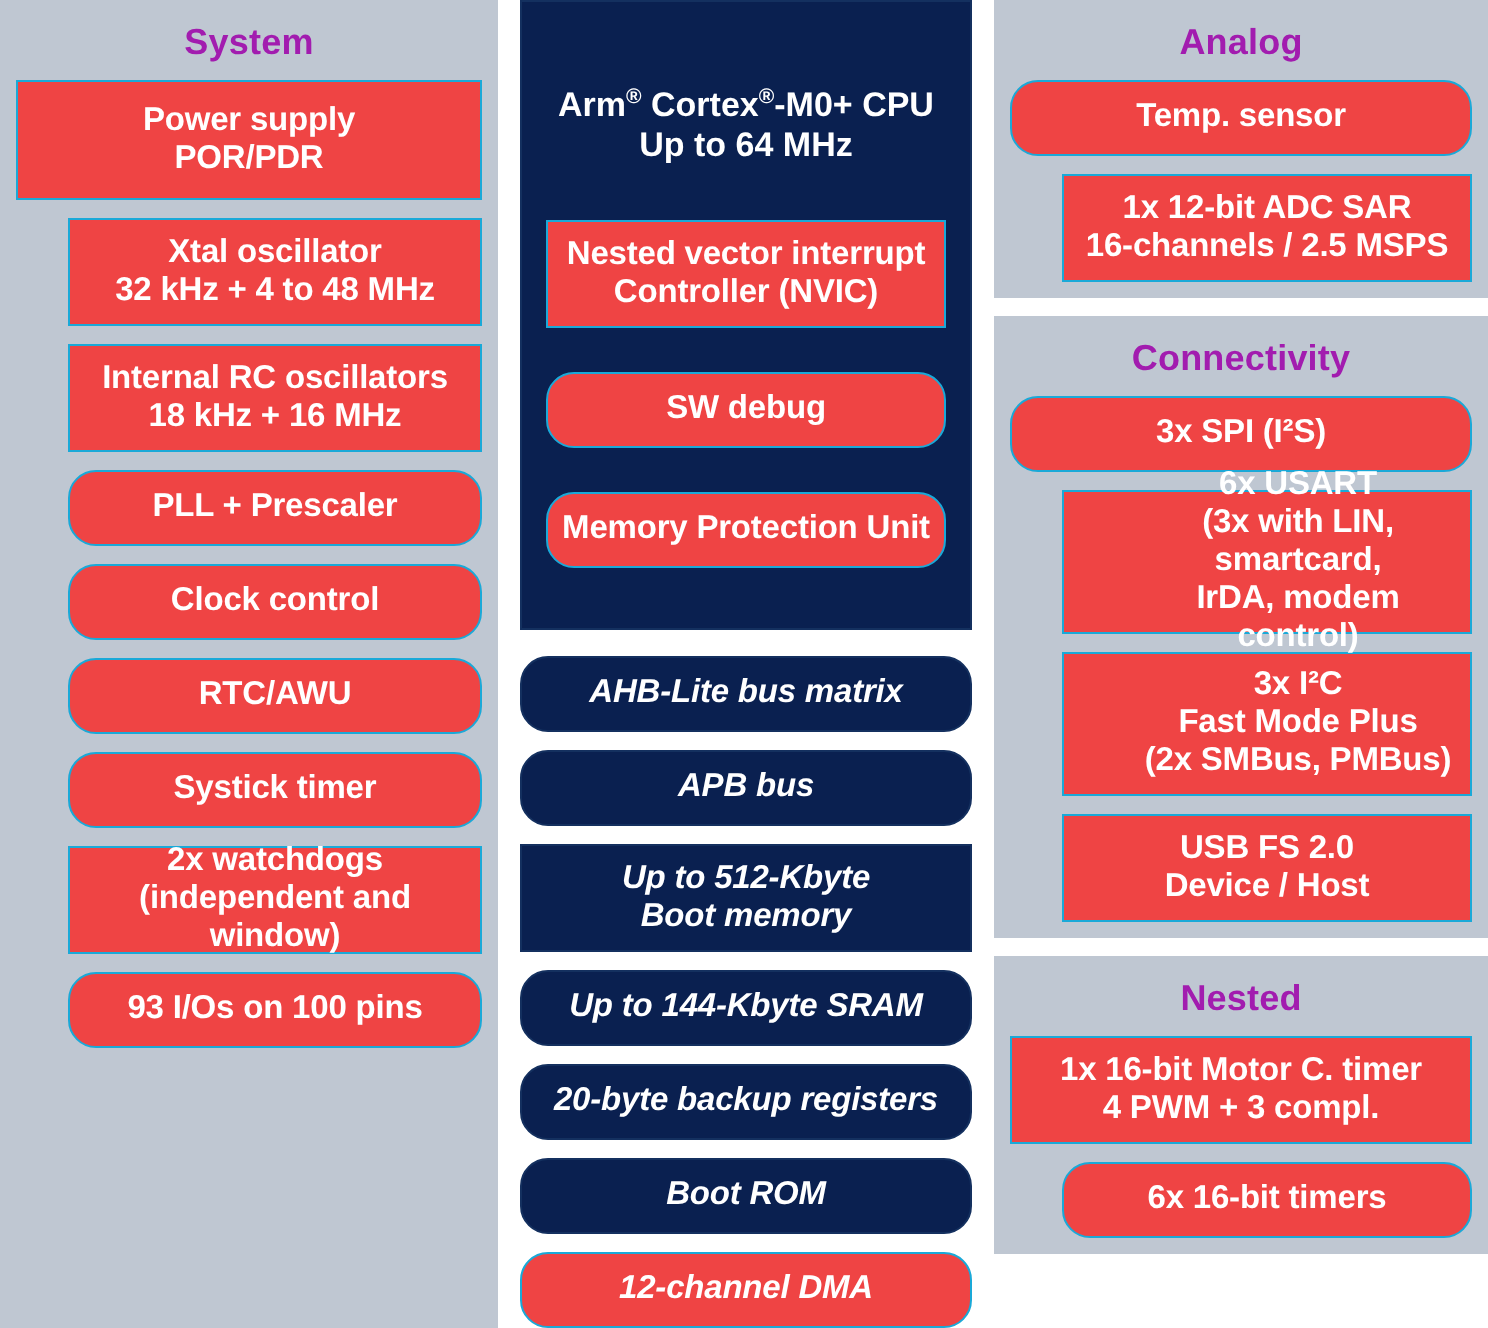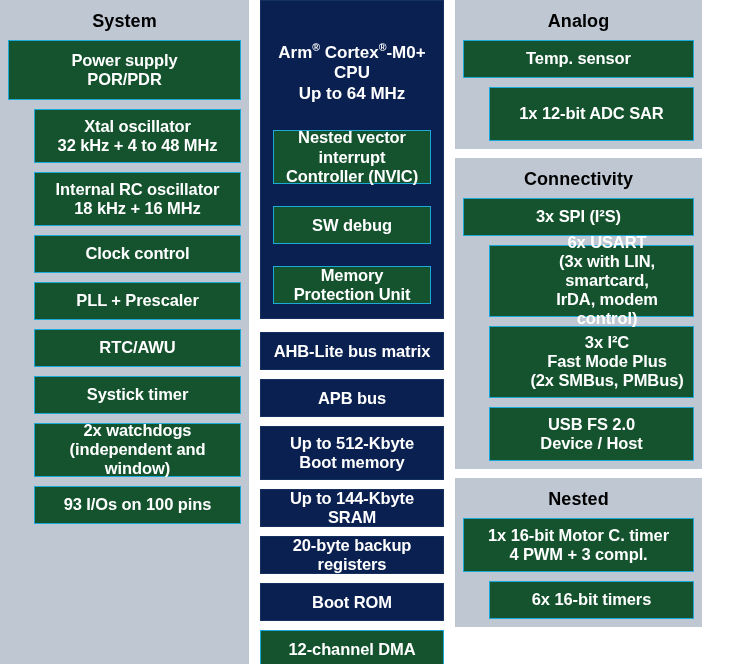--- a/index.html
+++ b/index.html
@@ -22,31 +22,31 @@
     gap: 11px;
     background: #ffffff;
   }
 
   
   .col {
     display: flex;
     flex-direction: column;
   }
   .col-system      { width: 249px; }
-  .col-core        { width: 184px; }
+  .col-core        { width: 226px; }
   .col-peripherals { width: 247px; gap: 9px; }
 
   
   .panel {
     background: #bfc7d2;
     padding: 0 8px 8px 8px;
     box-sizing: border-box;
   }
   .panel-title {
-    color: #000000;
+    color: #a21caf;
     font-size: 18px;
     font-weight: bold;
     text-align: center;
     letter-spacing: 0.1px;
     padding: 12px 0 9px 0;
     line-height: 1.05;
   }
 
   
   .blk {
@@ -56,32 +56,32 @@
     justify-content: center;
     text-align: center;
     color: #ffffff;
     font-size: 16.5px;
     font-weight: bold;
     line-height: 1.16;
     letter-spacing: -0.1px;
     padding: 4px 5px;
   }
   .blk.cyan {
-    background: #14532d;
+    background: #ef4444;
     border: 1px solid #1aa9d8;
   }
   .blk.navy {
     background: #0a2050;
     border: 1px solid #14305f;
   }
 
   
   .panel .blk + .blk { margin-top: 9px; margin-left: 26px; }
 
-  .h1line { height: 38px; }
+  .h1line { height: 38px; border-radius: 14px; }
   .h2line { height: 54px; }
   .h3line { height: 72px; padding-left: 36px; }
 
   
   .col-system .panel { height: 664px; }
   .sys-power { height: 60px; }
 
   
   .cpu {
     box-sizing: border-box;
@@ -99,20 +99,21 @@
     text-align: center;
     line-height: 1.2;
     padding: 32px 0 26px 0;
   }
   .cpu .blk + .blk { margin-top: 22px; }
   .core-stack {
     display: flex;
     flex-direction: column;
     gap: 9px;
     padding-top: 13px;
+    font-style: italic;
   }
 
   sup {
     font-size: 0.62em;
     vertical-align: super;
     line-height: 0;
   }
 </style>
 </head>
 <body>
@@ -132,28 +133,28 @@
 
       <div class="blk cyan h2line">
         <div>
           <div>Xtal oscillator</div>
           <div>32 kHz + 4 to 48 MHz</div>
         </div>
       </div>
 
       <div class="blk cyan h2line">
         <div>
-          <div>Internal RC oscillator</div>
+          <div>Internal RC oscillators</div>
           <div>18 kHz + 16 MHz</div>
         </div>
       </div>
 
+      <div class="blk cyan h1line">PLL + Prescaler</div>
+
       <div class="blk cyan h1line">Clock control</div>
-
-      <div class="blk cyan h1line">PLL + Prescaler</div>
 
       <div class="blk cyan h1line">RTC/AWU</div>
 
       <div class="blk cyan h1line">Systick timer</div>
 
       <div class="blk cyan h2line">
         <div>
           <div>2x watchdogs</div>
           <div>(independent and window)</div>
         </div>
@@ -211,20 +212,21 @@
   <div class="col col-peripherals">
 
     <div class="panel">
       <div class="panel-title">Analog</div>
 
       <div class="blk cyan h1line">Temp. sensor</div>
 
       <div class="blk cyan h2line">
         <div>
           <div>1x 12-bit ADC SAR</div>
+          <div>16-channels / 2.5 MSPS</div>
         </div>
       </div>
     </div>
 
     <div class="panel">
       <div class="panel-title">Connectivity</div>
 
       <div class="blk cyan h1line">3x SPI (I²S)</div>
 
       <div class="blk cyan h3line">

